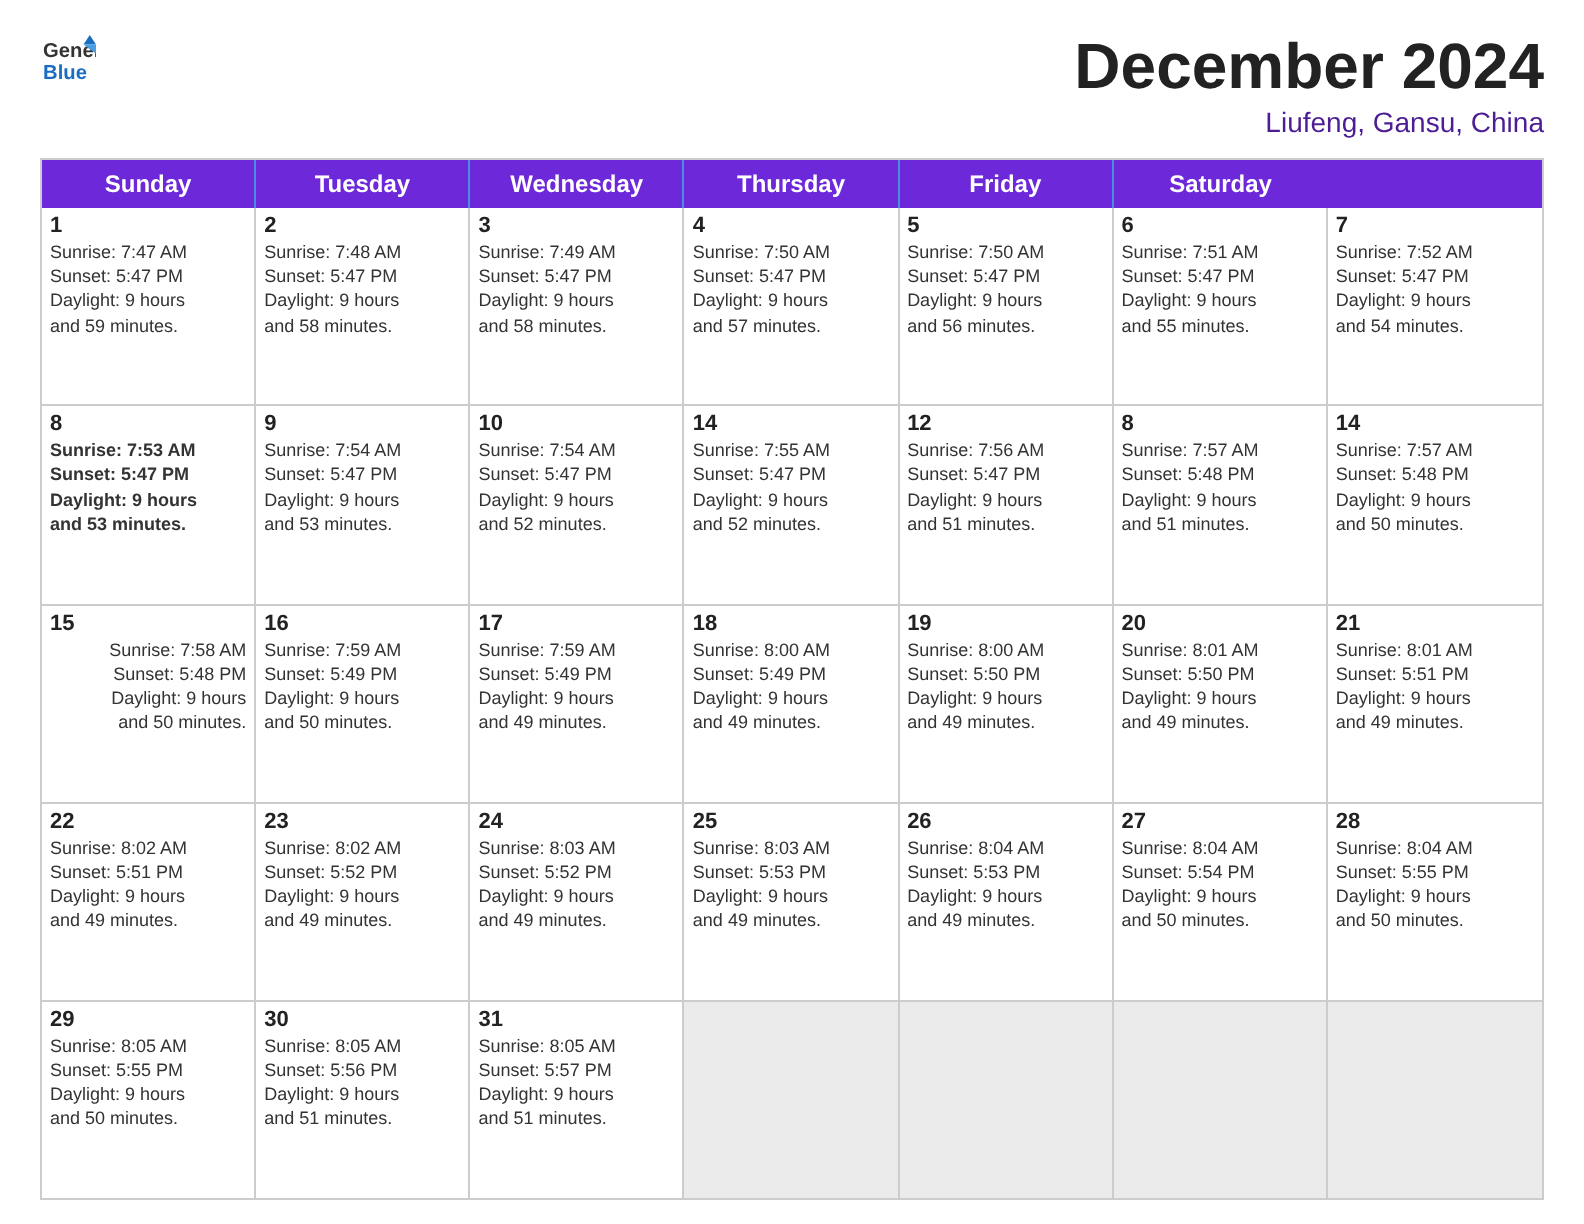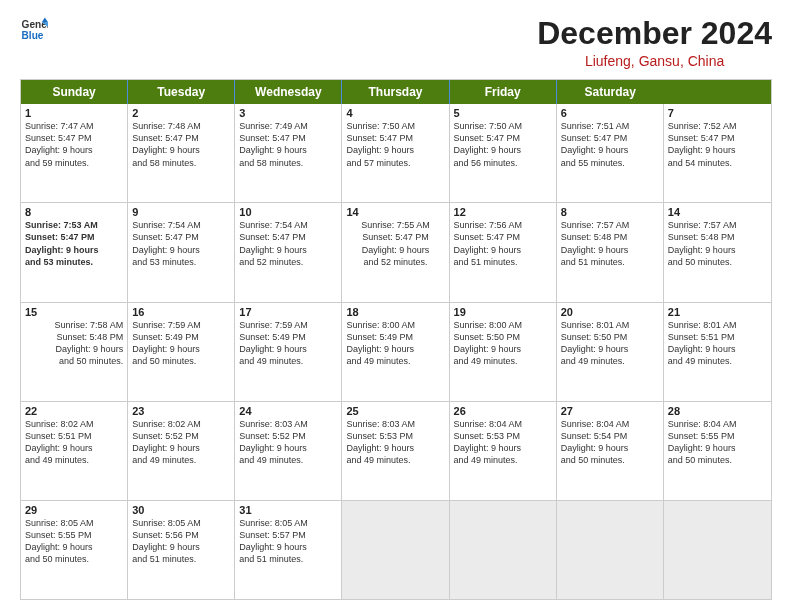--- a/index.html
+++ b/index.html
@@ -26,44 +26,44 @@
     .logo {
       display: flex;
       align-items: center;
       gap: 4px;
     }
     .logo-icon {
       width: 28px;
       height: 28px;
     }
     .title-block {
-      text-align: center;
+      text-align: right;
       margin-left: 36px;
     }
     .month-title {
       font-size: 32px;
       font-weight: bold;
       color: #222;
       line-height: 1.1;
     }
     .location {
       font-size: 14px;
-      color: #b91c1c;
+      color: #4c1d95;
       margin-top: 2px;
     }
     .calendar {
       flex: 1;
       display: flex;
       flex-direction: column;
       border: 1px solid #ccc;
     }
     .cal-header {
       display: grid;
       grid-template-columns: repeat(7, 1fr);
-      background: #4d7c0f;
+      background: #6d28d9;
     }
     .cal-header-cell {
       color: #fff;
       font-size: 12px;
       font-weight: bold;
       padding: 5px 4px;
       text-align: center;
       border-right: 1px solid #4a8de0;
     }
     .cal-header-cell:last-child { border-right: none; }
@@ -200,21 +200,21 @@
           </div>
           <div class="cal-cell">
             <span class="day-num">10</span>
             <div class="cell-text" style="white-space: pre-line;">Sunrise: 7:54 AM
 Sunset: 5:47 PM
 Daylight: 9 hours
 and 52 minutes.</div>
           </div>
           <div class="cal-cell">
             <span class="day-num">14</span>
-            <div class="cell-text" style="white-space: pre-line; text-align: center;">Sunrise: 7:55 AM
+            <div class="cell-text" style="white-space: pre-line;">Sunrise: 7:55 AM
 Sunset: 5:47 PM
 Daylight: 9 hours
 and 52 minutes.</div>
           </div>
           <div class="cal-cell">
             <span class="day-num">12</span>
             <div class="cell-text" style="white-space: pre-line;">Sunrise: 7:56 AM
 Sunset: 5:47 PM
 Daylight: 9 hours
 and 51 minutes.</div>

